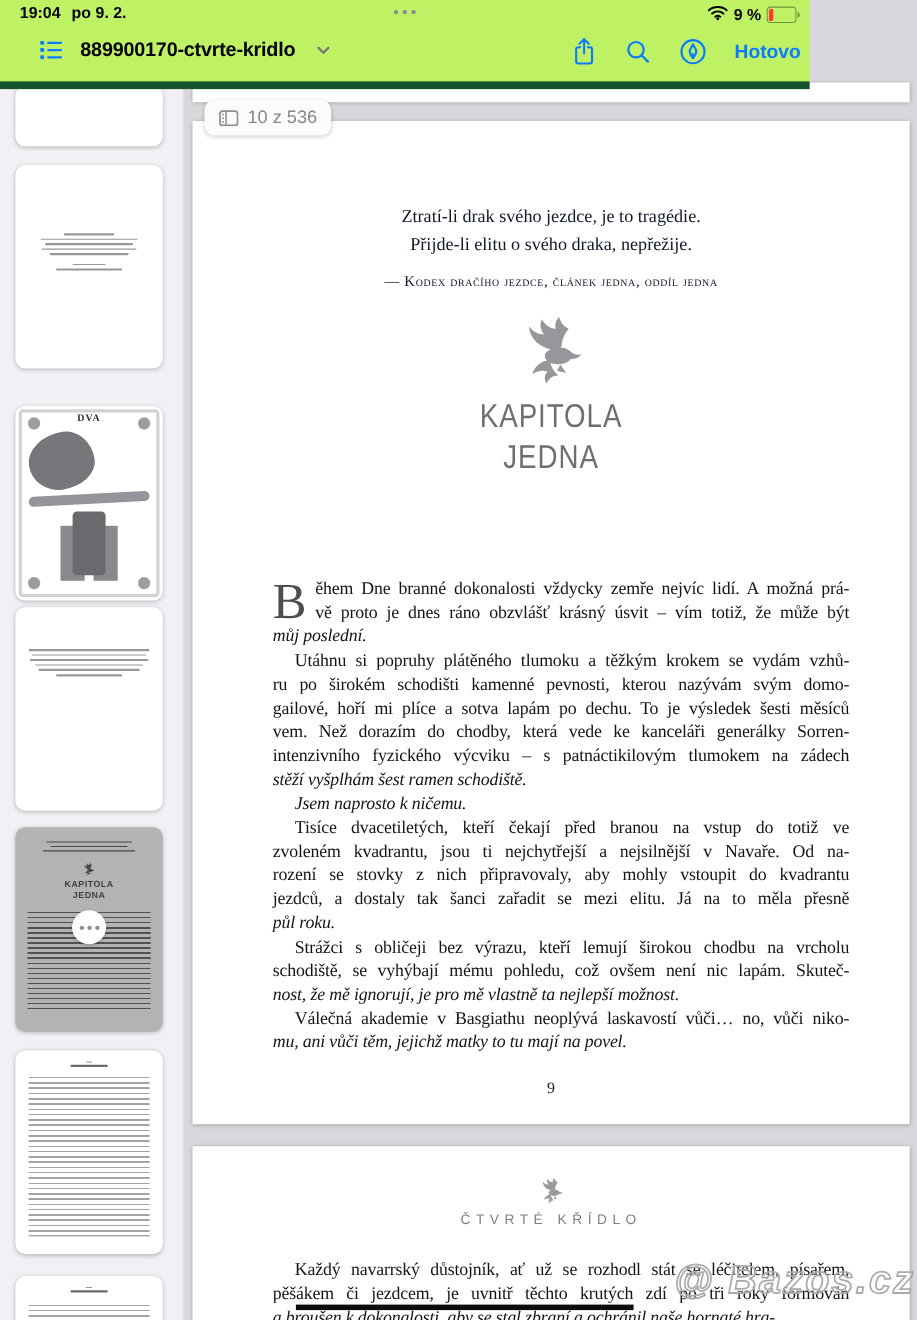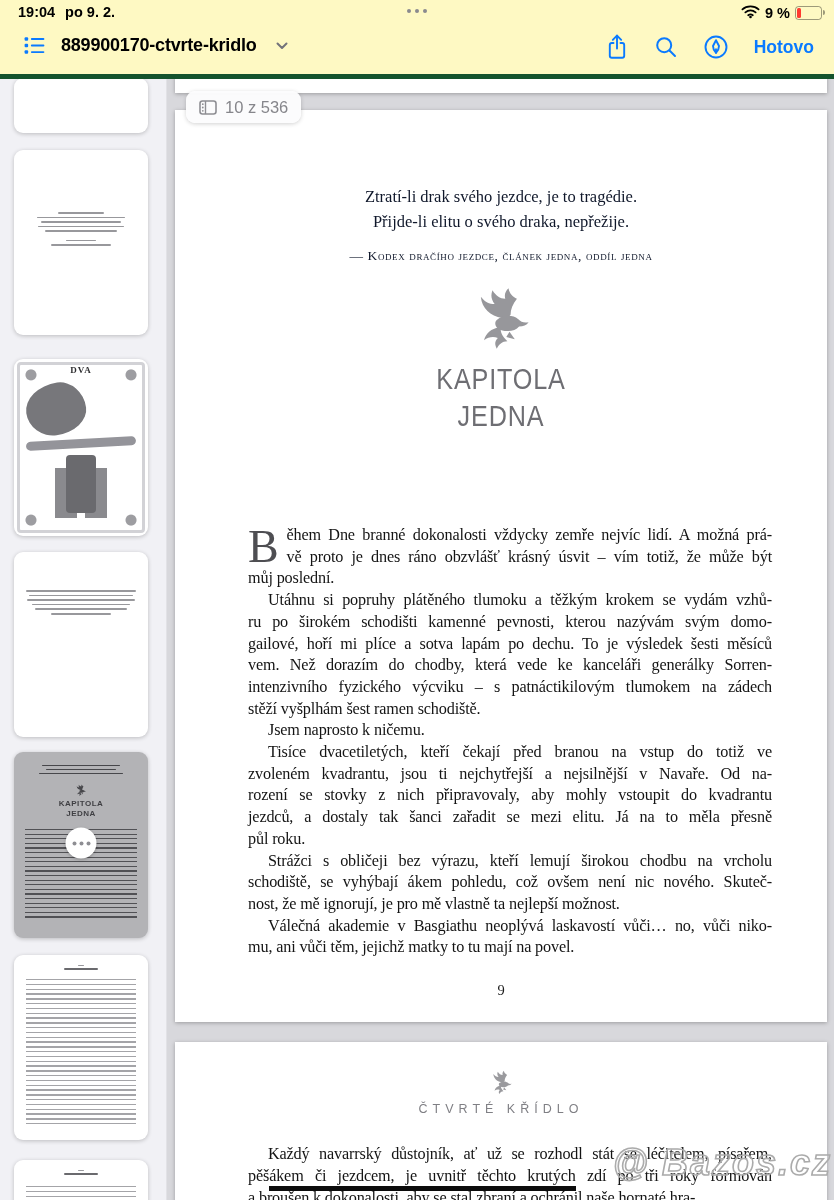--- a/index.html
+++ b/index.html
@@ -1,33 +1,33 @@
 <!DOCTYPE html>
 <html><head>
 <meta charset="utf-8">
 <style>
   html,body{margin:0;padding:0;}
   body{width:834px;height:1200px;overflow:hidden;position:relative;background:#d8d8dc;
        font-family:"Liberation Sans",sans-serif;-webkit-font-smoothing:antialiased;}
 
   
-  #header{position:absolute;left:0;top:0;width:834px;height:74px;background:#fef9c3;
-          border-bottom:5px solid #14532d;z-index:30;}
+  #header{position:absolute;left:0;top:0;width:736px;height:74px;background:#bef264;
+          border-bottom:7px solid #14532d;z-index:30;}
   #statusbar{position:absolute;left:0;top:0;width:100%;height:24px;font-size:14.5px;color:#000;}
   #status-left{position:absolute;left:18px;top:4px;display:flex;gap:10px;font-weight:bold;}
   #status-date{font-weight:normal;font-weight:600;}
   #status-dots{position:absolute;left:50%;top:9px;transform:translateX(-50%);display:flex;gap:4px;}
   #status-dots i{width:4px;height:4px;border-radius:50%;background:#8a8a8e;}
   #status-right{position:absolute;right:12px;top:4px;display:flex;align-items:center;gap:5px;}
   #battery-pct{font-size:14.5px;font-weight:600;}
   .batt{position:relative;width:25px;height:12.5px;border:1px solid rgba(0,0,0,.38);border-radius:3.5px;}
   .batt-fill{position:absolute;left:1px;top:1px;bottom:1px;width:4px;background:#ff3b30;border-radius:1.5px;}
   .batt-cap{position:absolute;right:-4px;top:3.5px;width:2px;height:5px;background:rgba(0,0,0,.38);
             border-radius:0 2px 2px 0;}
-  #navbar{position:absolute;left:0;top:24px;width:100%;height:50px;}
+  #navbar{position:absolute;left:12px;top:24px;width:100%;height:50px;}
   #nav-left{position:absolute;left:22px;top:9px;display:flex;align-items:center;gap:14px;}
   #doc-title{font-size:18px;font-weight:bold;color:#000;letter-spacing:-.2px;}
   .chev-circle{width:22px;height:22px;border-radius:50%;background:#e3e3e8;display:flex;
                align-items:center;justify-content:center;}
   #nav-right{position:absolute;right:20px;top:9px;display:flex;align-items:center;gap:25px;}
   #done-btn{font-size:17.5px;font-weight:600;color:#0a7aff;background:none;border:none;padding:0;
             font-family:Liberation Sans, sans-serif;}
   .icon-btn{background:none;border:none;padding:0;display:flex;}
 
   
@@ -82,21 +82,21 @@
   .serif{font-family:"Liberation Serif","DejaVu Serif",serif;}
   #epigraph{position:absolute;top:74px;width:100%;text-align:center;color:#0f172a;
             font-size:16.5px;line-height:25px;}
   #epigraph-src{margin-top:9px;font-size:13.5px;font-variant:small-caps;letter-spacing:.6px;}
   #chapter-dragon{position:absolute;top:176px;left:50%;transform:translateX(-50%);color:#97979b;}
   #chapter-title{position:absolute;top:250px;width:100%;text-align:center;color:#6e6e73;
                  font-size:30px;line-height:37px;letter-spacing:1px;transform:scaleX(.84);}
   #bodytext{position:absolute;left:73px;top:415px;width:524px;color:#141414;font-size:16.2px;
             line-height:21.7px;letter-spacing:-.15px;}
   .bline{text-align:justify;text-align-last:justify;}
-  .blast{text-align-last:left;}
+  .blast{text-align-last:left;font-style:italic;}
   .bindent{text-indent:20px;}
   .dropcap{float:left;font-size:46px;line-height:39px;padding:2px 8px 0 0;color:#4e4e52;}
   #pagenum{position:absolute;top:872px;width:100%;text-align:center;font-size:14.5px;color:#1c1c1c;}
 
   
   #next-dragon{position:absolute;top:28px;left:50%;transform:translateX(-50%);color:#9a9a9e;}
   #next-header{position:absolute;top:60px;width:100%;text-align:center;font-size:12.5px;color:#7f7f84;
                letter-spacing:5px;}
   #next-body{position:absolute;left:73px;top:101px;width:524px;color:#141414;font-size:16.2px;
              line-height:22px;letter-spacing:-.15px;}
@@ -202,21 +202,21 @@
         <i style="width:88px"></i>
         <i style="width:80px"></i>
       <i style="width:86px"></i>
         <i style="width:72px"></i>
         <i style="width:0"></i>
       <i style="width:30px"></i>
         <i style="width:60px"></i>
     </div>
   </div>
 
-  <div class="thumb" id="thumb3" style="top:284px;height:177px;">
+  <div class="thumb" id="thumb3" style="top:294px;height:177px;">
     <div class="map-frame"></div>
     <div class="map-title">DVA</div>
     <div class="map-blob"></div>
     <div class="map-band"></div>
     <div class="map-tower"></div>
   </div>
 
   <div class="thumb" id="thumb4" style="top:477px;height:185px;">
     <div class="bars" style="top:38px;">
       <i style="width:110px"></i>
@@ -302,21 +302,21 @@
         </div>
       <div>
           <div class="bline bindent">Tisíce dvacetiletých, kteří čekají před branou na vstup do totiž ve</div>
           <div class="bline">zvoleném kvadrantu, jsou ti nejchytřejší a nejsilnější v Navaře. Od na-</div>
           <div class="bline">rození se stovky z nich připravovaly, aby mohly vstoupit do kvadrantu</div>
           <div class="bline">jezdců, a dostaly tak šanci zařadit se mezi elitu. Já na to měla přesně</div>
           <div class="bline blast">půl roku.</div>
         </div>
       <div>
           <div class="bline bindent">Strážci s obličeji bez výrazu, kteří lemují širokou chodbu na vrcholu</div>
-          <div class="bline">schodiště, se vyhýbají ákem pohledu, což ovšem není nic nového. Skuteč-</div>
+          <div class="bline">schodiště, se vyhýbají mému pohledu, což ovšem není nic lapám. Skuteč-</div>
           <div class="bline blast">nost, že mě ignorují, je pro mě vlastně ta nejlepší možnost.</div>
         </div>
       <div>
           <div class="bline bindent">Válečná akademie v Basgiathu neoplývá laskavostí vůči… no, vůči niko-</div>
           <div class="bline blast">mu, ani vůči těm, jejichž matky to tu mají na povel.</div>
         </div>
     </div>
     <div id="pagenum">9</div>
   </div>
 

